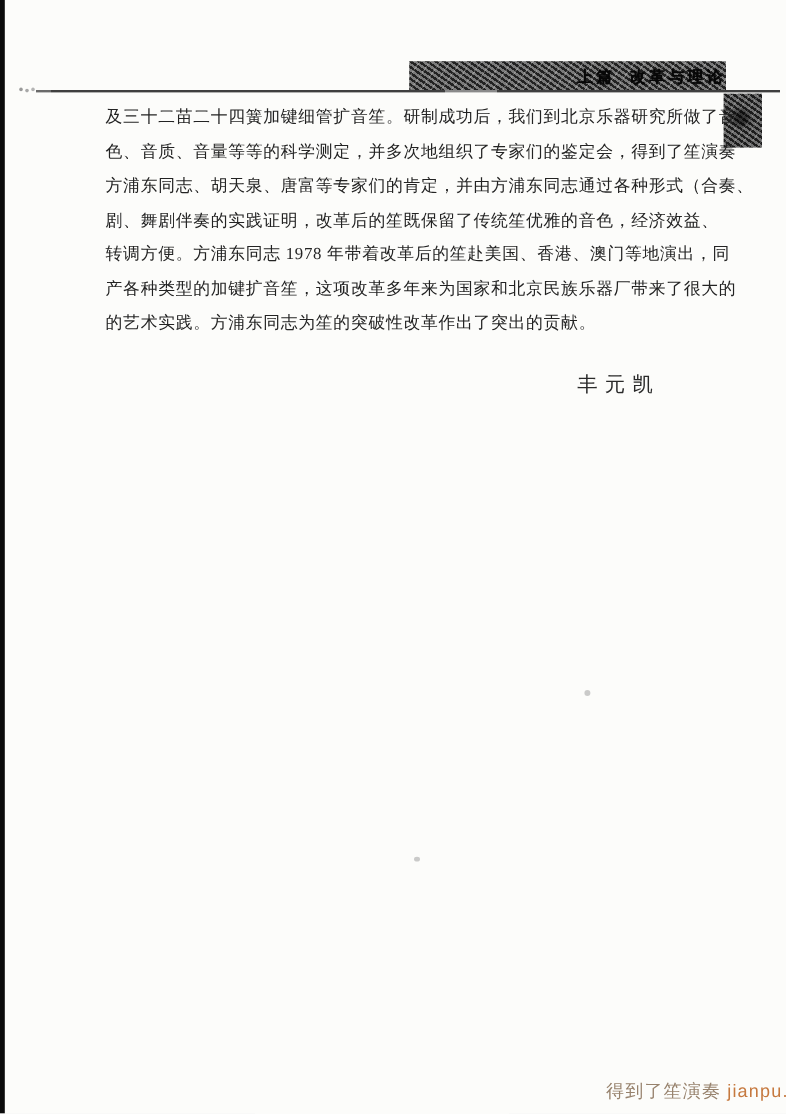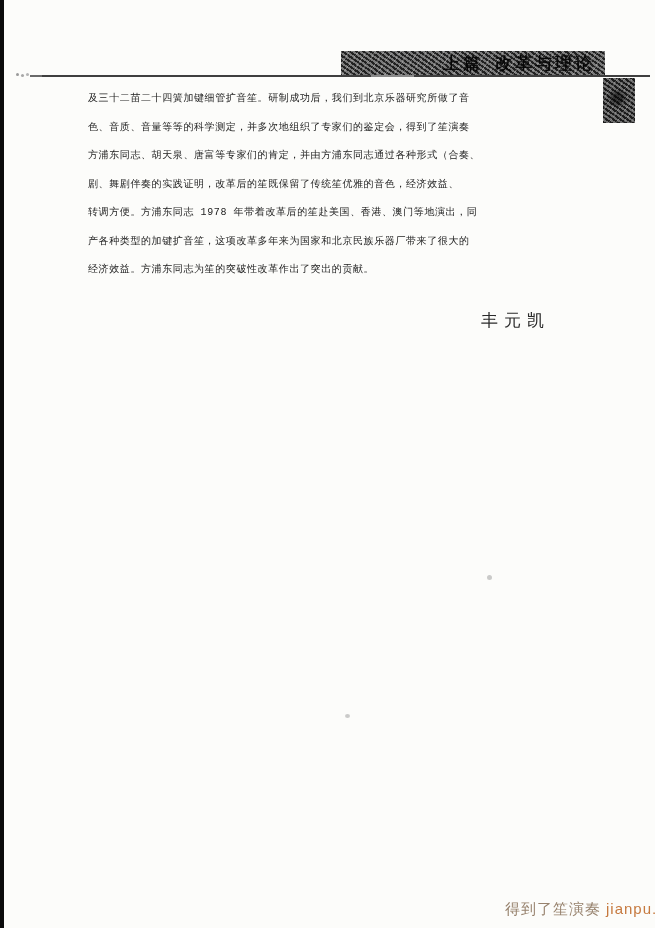--- a/index.html
+++ b/index.html
@@ -21,24 +21,23 @@
   
   .band{
     position:absolute;left:341px;top:51px;width:264px;height:25px;
     background:
       repeating-linear-gradient(125deg, rgba(255,255,255,0.22) 0 1px, rgba(255,255,255,0) 1px 7px),
       repeating-linear-gradient(35deg, #222222 0 2px, #7a7a7a 2px 4px);
     display:flex;align-items:center;justify-content:flex-end;
   }
   .band-text{
     color:#070707;
-    font-weight:normal;
-    font-size:17px;
+    font-weight:bold;
+    font-size:13px;
     letter-spacing:3px;
-    padding-right:10px;
     text-shadow:0 0 1px rgba(0,0,0,0.9);
     white-space:nowrap;
   }
   .band-text .gap{display:inline-block;width:12px;}
   
   .rule{
     position:absolute;left:30px;top:75px;width:620px;height:2px;
     background:linear-gradient(90deg,#6a6a6a 0 2%, #3f3f3f 2% 55%, #8a8a8a 55% 62%, #3f3f3f 62% 100%);
   }
   .rule-dots{
@@ -50,25 +49,24 @@
   .badge{
     position:absolute;left:603px;top:78px;width:32px;height:45px;
     background:
       radial-gradient(circle at 45% 45%, rgba(0,0,0,0.55) 0 4px, rgba(0,0,0,0) 10px),
       repeating-linear-gradient(125deg, rgba(255,255,255,0.18) 0 1px, rgba(255,255,255,0) 1px 6px),
       repeating-linear-gradient(35deg, #1c1c1c 0 2px, #6e6e6e 2px 4px);
   }
   
   .body-text{
     position:absolute;left:88px;top:85px;width:516px;
-    font-size:10px;
+    font-size:14px;
     line-height:28.5px;
     letter-spacing:0.6px;
     color:#232323;
-    font-family:Liberation Mono, monospace;
   }
   .body-line{white-space:nowrap;}
   .signature{
     position:absolute;left:481px;top:309px;
     font-size:17px;
     letter-spacing:6px;
     color:#2a2a2a;
   }
   
   .speck{position:absolute;border-radius:50%;background:#8f8f8f;opacity:0.45;filter:blur(0.5px);}
@@ -103,21 +101,21 @@
 
   <div class="badge"></div>
 
   <div class="body-text">
     <div class="body-line">及三十二苗二十四簧加键细管扩音笙。研制成功后，我们到北京乐器研究所做了音</div>
     <div class="body-line">色、音质、音量等等的科学测定，并多次地组织了专家们的鉴定会，得到了笙演奏</div>
     <div class="body-line">方浦东同志、胡天泉、唐富等专家们的肯定，并由方浦东同志通过各种形式（合奏、</div>
     <div class="body-line">剧、舞剧伴奏的实践证明，改革后的笙既保留了传统笙优雅的音色，经济效益、</div>
     <div class="body-line">转调方便。方浦东同志 1978 年带着改革后的笙赴美国、香港、澳门等地演出，同</div>
     <div class="body-line">产各种类型的加键扩音笙，这项改革多年来为国家和北京民族乐器厂带来了很大的</div>
-    <div class="body-line">经济效益。方浦东同志为笙的突破性改革作出了突出的贡献。</div>
+    <div class="body-line">的艺术实践。方浦东同志为笙的突破性改革作出了突出的贡献。</div>
   </div>
 
   <div class="signature">丰元凯</div>
 
   <div class="speck s1"></div>
   <div class="speck s2"></div>
 
   <div class="watermark">
     <span class="wm-name">得到了笙演奏</span><span class="wm-url">jianpu.cn</span>
   </div>

